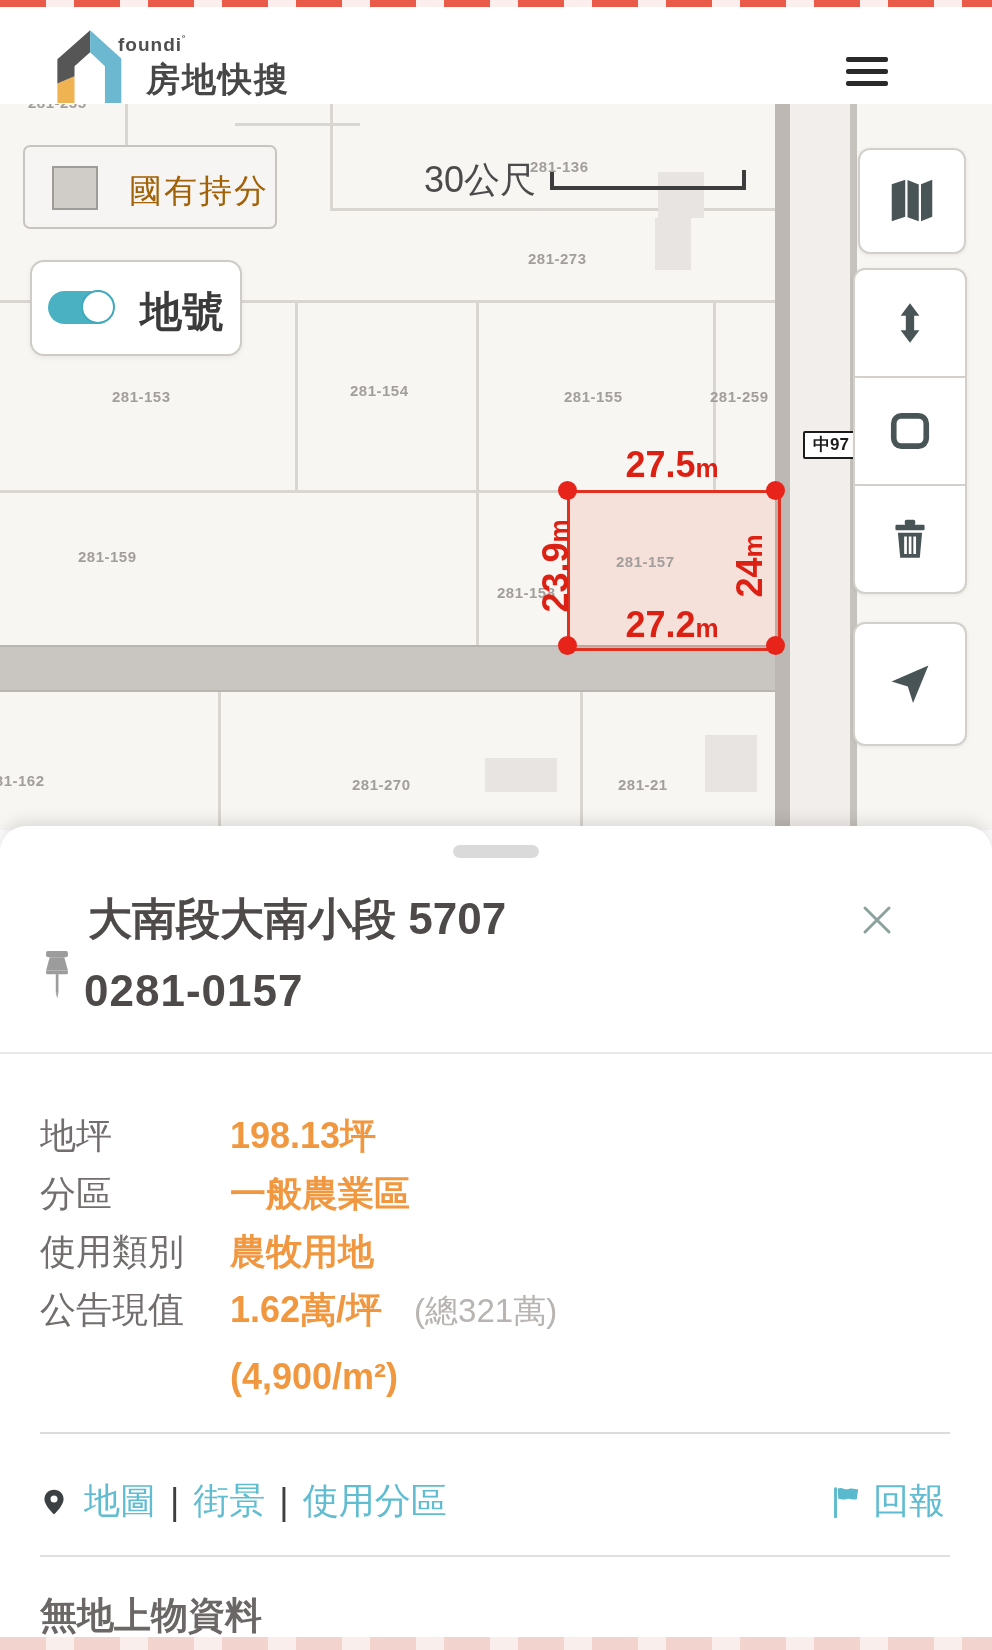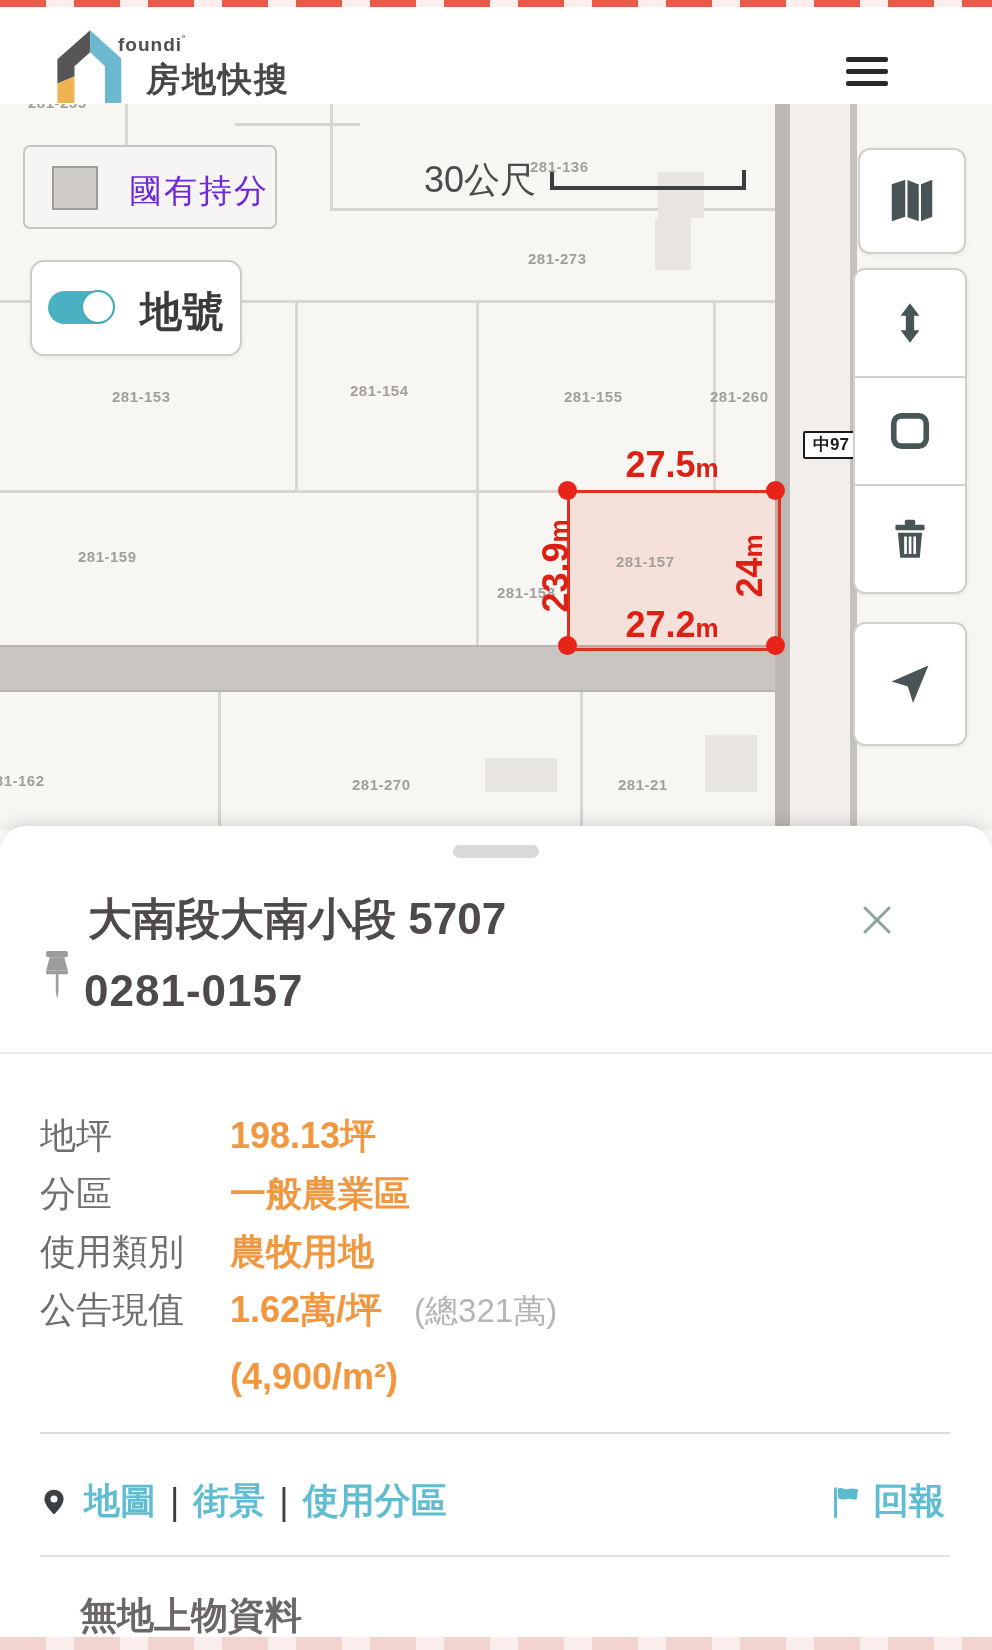--- a/index.html
+++ b/index.html
@@ -20,21 +20,21 @@
   #hamburger span{display:block;width:42px;height:5px;background:#2a2a2a;border-radius:2px;margin:0 0 7px 0;}
   
   #map{left:0;top:104px;width:992px;height:726px;background:#f8f6f3;overflow:hidden;}
   .ln{background:#d9d5d1;}
   .bldg{background:#e7e4e1;}
   .pl{font-size:15px;font-weight:bold;color:#a29e9c;letter-spacing:.5px;white-space:nowrap;}
   .roadband{background:#c9c5c1;border-top:2px solid #b8b4b0;border-bottom:2px solid #b8b4b0;}
   
   #legend{left:23px;top:41px;width:250px;height:80px;background:#f7f5f3;border:2.5px solid #c8c4c0;border-radius:7px;}
   #legend-swatch{left:27px;top:19px;width:42px;height:40px;background:#d0cdc9;border:2.5px solid #9f9b97;}
-  #legend-label{left:104px;top:22px;font-size:33px;color:#6d28d9;letter-spacing:2px;}
+  #legend-label{left:104px;top:22px;font-size:33px;color:#a16207;letter-spacing:2px;}
   #toggle-card{left:30px;top:156px;width:208px;height:92px;background:#fff;border:2.5px solid #cfcbc7;border-radius:14px;box-shadow:0 2px 5px rgba(0,0,0,.06);}
   #toggle-track{left:16px;top:29px;width:64px;height:33px;border-radius:17px;background:#4ab1c3;cursor:pointer;}
   #toggle-knob{left:33px;top:-1px;width:30px;height:30px;border-radius:50%;background:#fff;border:2.5px solid #3fa9bd;}
   #toggle-label{left:108px;top:22px;font-size:42px;font-weight:600;color:#3b3b3b;}
   
   #scale-label{left:424px;top:52px;font-size:36px;color:#4b4b4b;}
   .scalebar{background:#3d3d3d;}
   
   #hl{left:567px;top:386px;width:208px;height:155px;background:rgba(235,87,56,.13);border:3px solid #e0301f;cursor:pointer;z-index:3;}
   .dot{width:19px;height:19px;border-radius:50%;background:#e8231a;z-index:4;}
@@ -53,24 +53,24 @@
   #sheet{left:0;top:826px;width:992px;height:824px;background:#fff;border-radius:26px 26px 0 0;
     box-shadow:0 -4px 16px rgba(0,0,0,.12);z-index:10;}
   #handle{left:453px;top:19px;width:86px;height:13px;border-radius:7px;background:#dadada;cursor:grab;}
   #sheet-title{left:88px;top:64px;font-size:44px;font-weight:600;color:#4e4a4a;white-space:nowrap;}
   #close-btn{left:853px;top:70px;width:48px;height:48px;display:flex;align-items:center;justify-content:center;cursor:pointer;}
   #parcel-id{left:84px;top:140px;font-size:44px;font-weight:bold;color:#4e4a4a;letter-spacing:1px;}
   .divider{background:#eceae8;height:2px;}
   .drow-label{left:40px;font-size:36px;color:#726e6e;white-space:nowrap;}
   .drow-value{left:230px;font-size:36px;font-weight:bold;color:#f0973f;white-space:nowrap;}
   .drow-extra{font-size:33px;font-weight:normal;color:#b7b4b2;margin-left:32px;}
-  .linktext{font-size:36px;font-weight:700;color:#60bdd1;cursor:pointer;text-align:right;}
+  .linktext{font-size:36px;font-weight:400;color:#60bdd1;cursor:pointer;text-align:right;}
   .linksep{font-size:36px;color:#3f3f3f;margin:0 14px;font-weight:400;}
   #report{right:47px;display:flex;align-items:center;gap:10px;cursor:pointer;}
-  #footer-note{left:40px;top:765px;font-size:37px;font-weight:600;color:#6b6767;margin-left:40px;}
+  #footer-note{left:40px;top:765px;font-size:37px;font-weight:600;color:#6b6767;}
 </style>
 </head>
 <body>
 
 <div id="app">
 
   <div id="top-strip" class="abs"></div>
 
   <div id="header" class="abs">
     <svg class="abs" style="left:42px;top:21px" width="90" height="78" viewBox="0 0 100 100">
@@ -111,21 +111,21 @@
     <div class="abs bldg" style="left:655px;top:114px;width:36px;height:52px"></div>
     <div class="abs bldg" style="left:485px;top:654px;width:72px;height:34px"></div>
     <div class="abs bldg" style="left:705px;top:631px;width:52px;height:57px"></div>
 
     <div class="abs pl" style="left:28px;top:-10px">281-255</div>
     <div class="abs pl" style="left:530px;top:54px">281-136</div>
     <div class="abs pl" style="left:528px;top:146px">281-273</div>
     <div class="abs pl" style="left:112px;top:284px">281-153</div>
     <div class="abs pl" style="left:350px;top:278px">281-154</div>
     <div class="abs pl" style="left:564px;top:284px">281-155</div>
-    <div class="abs pl" style="left:710px;top:284px;z-index:3">281-260</div>
+    <div class="abs pl" style="left:710px;top:284px;z-index:3">281-259</div>
     <div class="abs pl" style="left:78px;top:444px">281-159</div>
     <div class="abs clipbox" style="left:497px;top:448px;width:70px;height:22px">
       <span class="pl">281-158</span>
     </div>
     <div class="abs pl" style="left:-14px;top:668px">281-162</div>
     <div class="abs pl" style="left:352px;top:672px">281-270</div>
     <div class="abs pl" style="left:618px;top:672px">281-21</div>
 
     <div class="abs" id="scale-label">30公尺</div>
     <div class="abs scalebar" style="left:550px;top:82px;width:196px;height:4px"></div>

